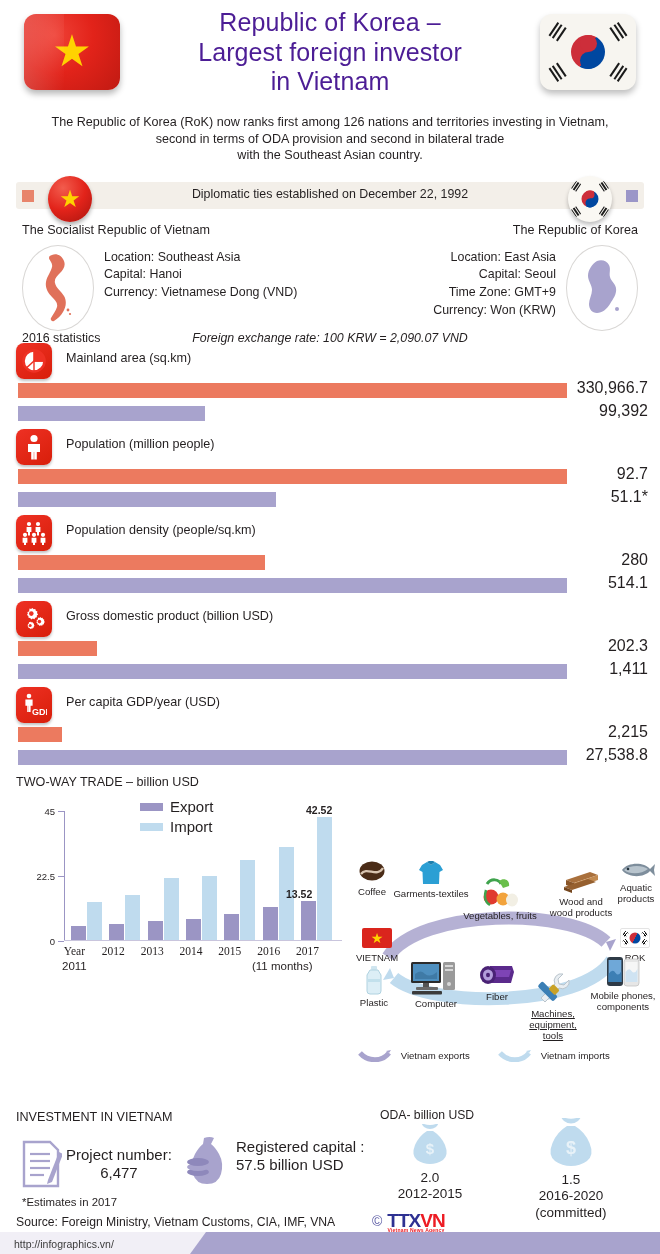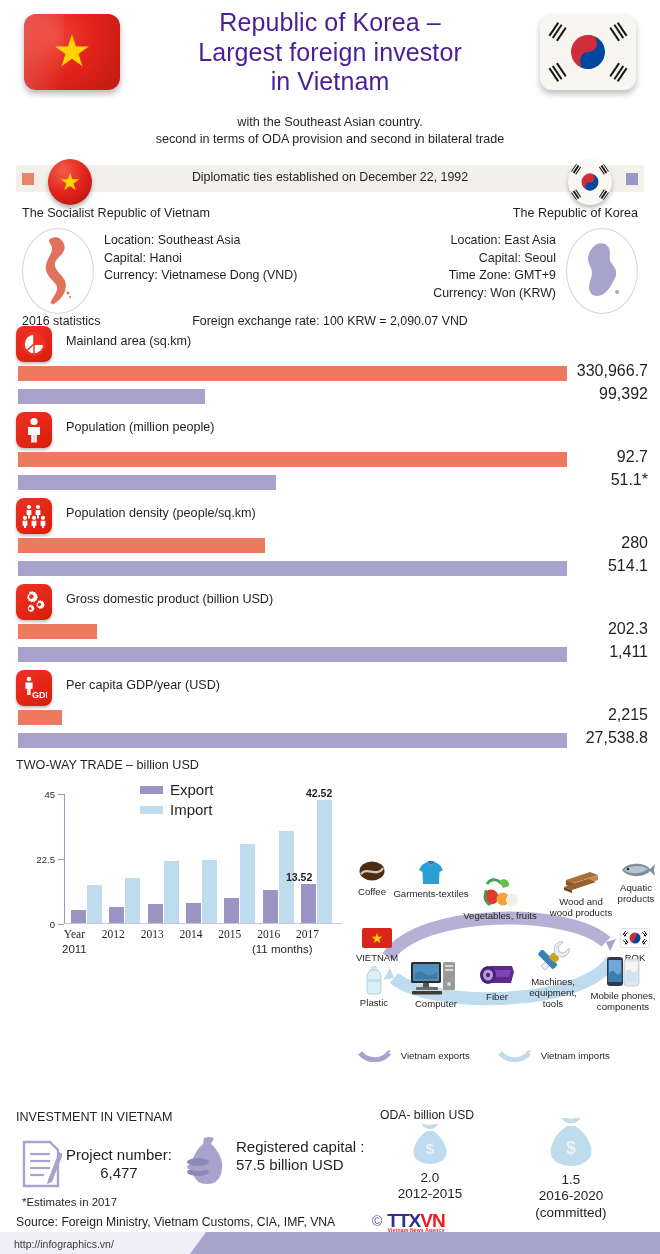--- a/index.html
+++ b/index.html
@@ -104,21 +104,21 @@
     position:absolute; top:22px; width:72px; height:86px; border-radius:50%;
     border:1px solid #d9d7d5; background:#fff;
   }
   .map-oval.vn{ left:22px;}
   .map-oval.kr{ right:22px;}
   .map-oval svg{ position:absolute; left:50%; top:50%; transform:translate(-50%,-50%);}
   .facts{ position:absolute; top:26px; font-size:12.4px; line-height:1.42;}
   .facts.vn{ left:104px; text-align:left;}
   .facts.kr{ right:104px; text-align:right;}
   .stats-year{ position:absolute; left:22px; top:108px; font-size:12.4px;}
-  .fx-rate{ position:absolute; left:0; right:0; top:108px; text-align:center; font-size:12.4px;}
+  .fx-rate{ position:absolute; left:0; right:0; top:108px; text-align:center; font-size:12.4px;font-style:italic;}
 
   
   .stat-block{ position:relative; margin:0 0 0 0; }
   .stat-head{ position:relative; height:40px; }
   .sicon{
     position:absolute; left:16px; top:2px; width:36px; height:36px; border-radius:8px;
     background:linear-gradient(145deg,#ee3124,#d81e0a);
     box-shadow:0 2px 3px rgba(0,0,0,.25);
   }
   .sicon svg{ position:absolute; left:50%; top:50%; transform:translate(-50%,-50%);}
@@ -211,22 +211,23 @@
         </div>
       <div class="trig t4">
           <i></i>
           <i></i>
           <i></i>
         </div>
     </div>
   </div>
 
   <div class="lead">
+    <div>The Republic of Korea (RoK) now ranks first among 126 nations and territories investing in Vietnam,</div>
+    <div>second in terms of ODA provision and second in bilateral trade</div>
     <div>with the Southeast Asian country.</div>
-    <div>second in terms of ODA provision and second in bilateral trade</div>
   </div>
 
   <div class="banner-wrap">
     <div class="banner"></div>
     <div class="banner-sq-l"></div>
     <div class="banner-sq-r"></div>
     <div class="banner-text">Diplomatic ties established on December 22, 1992</div>
     <div class="seal-vn">
       <span class="star">★</span>
     </div>
@@ -586,21 +587,21 @@
       <svg class="gico" width="38" height="26" viewBox="0 0 38 26">
         <path d="M12 3 L34 3 L36 9 L33 20 L12 20 Z" fill="#5b2a8c"></path>
         <path d="M12 7 L33 7 L31 14 L12 14 Z" fill="#7e44b5"></path>
         <ellipse cx="10" cy="12" rx="8" ry="9" fill="#4a2275"></ellipse>
         <ellipse cx="10" cy="12" rx="5" ry="5.5" fill="#b39ddb"></ellipse>
         <ellipse cx="10" cy="12" rx="2" ry="2.2" fill="#4a2275"></ellipse>
       </svg>
       <span>Fiber</span>
     </div>
 
-    <div class="gitem" style="left:172px; top:80px; width:62px;">
+    <div class="gitem" style="left:172px; top:112px; width:62px;text-decoration:underline;">
       <svg class="gico" width="40" height="34" viewBox="0 0 40 34">
         <path d="M30 2 a7 7 0 0 0 -8 10 L8 26 l4 4 L26 16 a7 7 0 0 0 10 -8 l-5 5 -5 -1 -1 -5 z" fill="#e9eef2" stroke="#b9c4cc" stroke-width="1"></path>
         <rect x="4" y="16" width="22" height="7" rx="2" transform="rotate(45 15 19)" fill="#3b7fb5"></rect>
         <rect x="17" y="14" width="9" height="7" rx="1.5" transform="rotate(45 21 17)" fill="#c9a227"></rect>
       </svg>
       <span style="white-space:pre-line">Machines,
 equipment,
 tools</span>
     </div>
 

